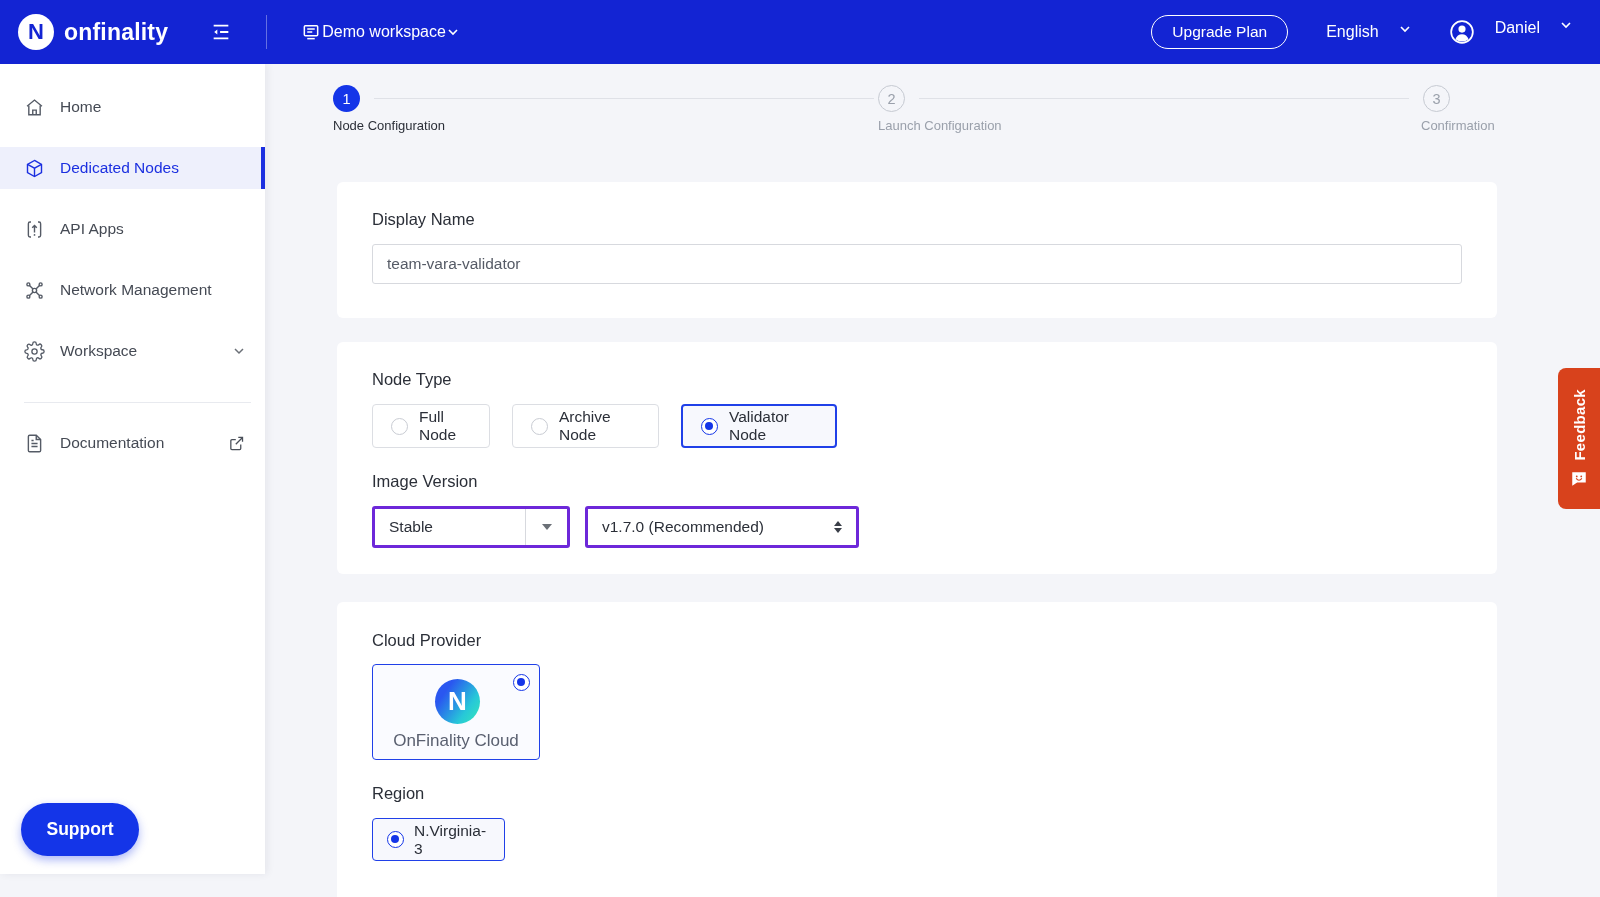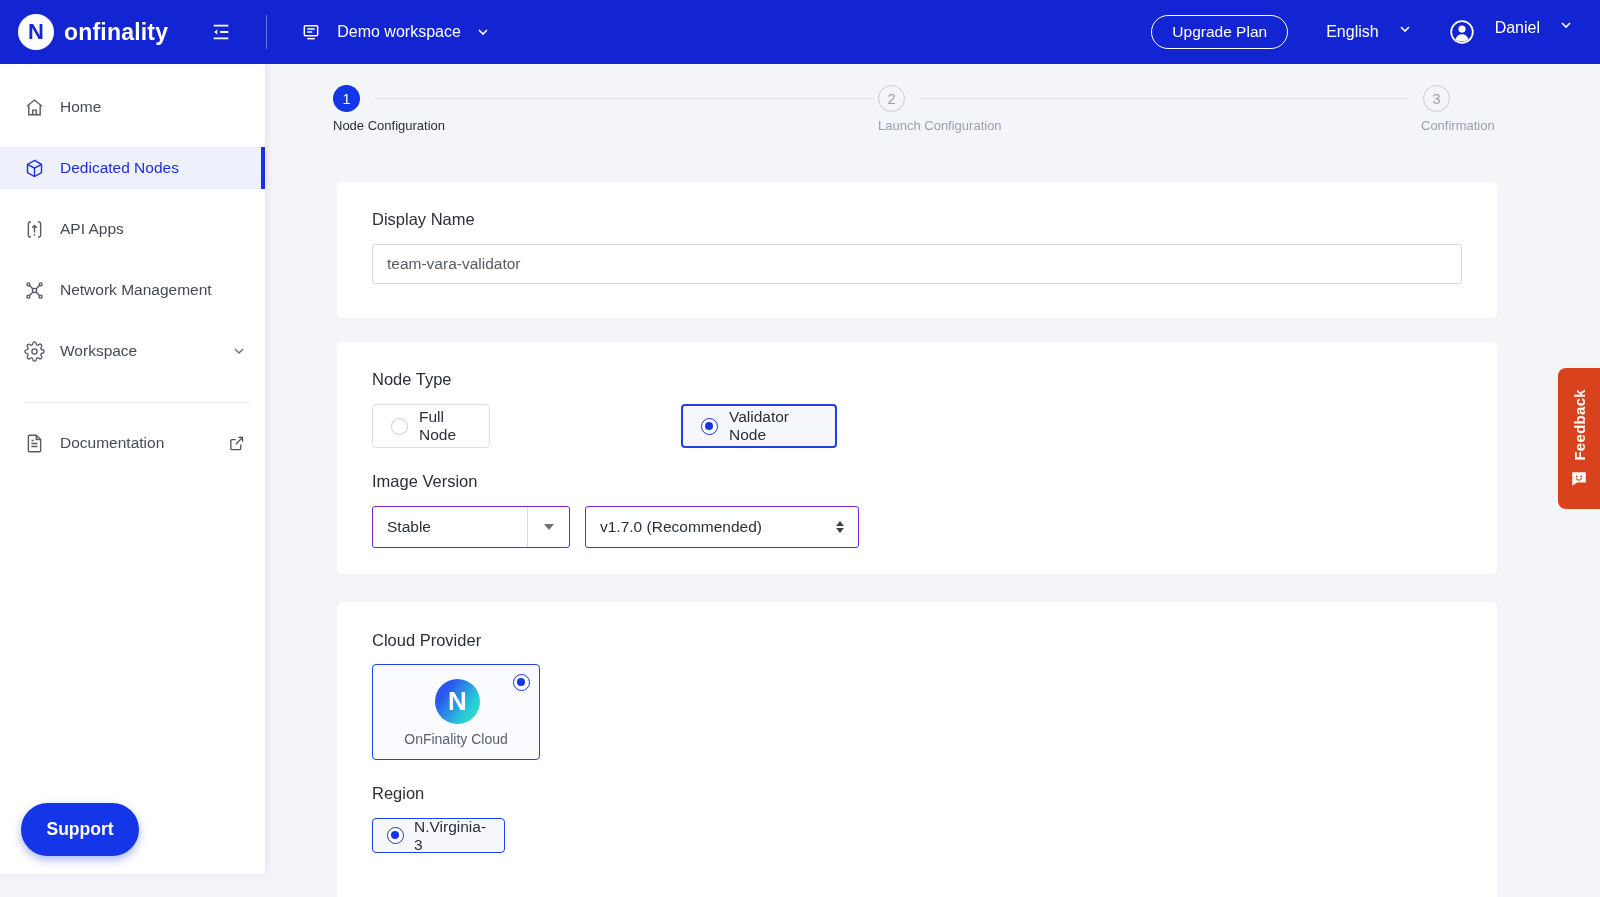--- a/index.html
+++ b/index.html
@@ -10,21 +10,21 @@
   
   .topbar { position:absolute; left:0; top:0; width:1600px; height:64px;
     background:#1324d3; display:flex; align-items:center; color:#fff; z-index:30; }
   .brand { display:flex; align-items:center; gap:10px; padding-left:18px; }
   .brand-logo { width:36px; height:36px; border-radius:50%; background:#fff;
     display:flex; align-items:center; justify-content:center;
     color:#1324d3; font-weight:bold; font-size:22px; }
   .brand-name { font-size:23px; font-weight:bold; letter-spacing:.2px; }
   .collapse-btn { margin-left:42px; cursor:pointer; display:flex; align-items:center; }
   .topbar-divider { width:1px; height:34px; background:rgba(255,255,255,.35); margin-left:34px; }
-  .workspace-select { display:flex; align-items:center; gap:16px; margin-left:34px;
+  .workspace-select { display:flex; align-items:center; gap:1px; margin-left:34px;
     font-size:16px; cursor:pointer; }
   .topbar-right { margin-left:auto; display:flex; align-items:center; gap:38px; padding-right:28px; }
   .upgrade-btn { border:1px solid #fff; border-radius:18px; background:transparent;
     color:#fff; font-size:15.5px; padding:7px 20px; cursor:pointer;
     font-family:"Liberation Sans", sans-serif; }
   .lang-select, .user-menu { display:flex; align-items:flex-start; gap:20px; font-size:16px; cursor:pointer; }
   .chev { width:12px; height:12px; }
 
   
   .sidebar { position:absolute; left:0; top:64px; width:265px; height:810px;
@@ -72,43 +72,43 @@
   .radio-card { position:absolute; height:44px; border:1px solid #dcdee3; border-radius:4px;
     background:#fff; display:flex; align-items:center; gap:11px; padding:0 18px;
     font-size:15.5px; color:#2b2f38; cursor:pointer; }
   .radio-card.selected { border:2px solid #2040e8; background:#f7f8fd; }
   .radio-dot { width:17px; height:17px; border-radius:50%; border:1.5px solid #c9ccd3;
     background:#fff; position:relative; flex:0 0 17px; }
   .radio-dot.checked { border-color:#1435e8; }
   .radio-dot.checked::after { content:""; position:absolute; left:3px; top:3px;
     width:8px; height:8px; border-radius:50%; background:#1435e8; }
 
-  .select-box { position:absolute; height:42px; border:1px solid #6d28d9; border-radius:3px;
+  .select-box { position:absolute; height:42px; border:3px solid #6d28d9; border-radius:3px;
     background:#fff; display:flex; align-items:center; font-size:15.5px; color:#2b2f38;
     cursor:pointer; }
   .select-caret-cell { width:42px; height:100%; border-left:1px solid #d7d9de;
     display:flex; align-items:center; justify-content:center; }
   .caret-down { width:0; height:0; border-left:5px solid transparent;
     border-right:5px solid transparent; border-top:6px solid #6b7077; }
   .sorter { display:flex; flex-direction:column; gap:2px; margin-left:auto; padding-right:14px; }
   .sorter i { width:0; height:0; border-left:4.5px solid transparent; border-right:4.5px solid transparent; }
   .sorter .up { border-bottom:5.5px solid #3a3f48; }
   .sorter .dn { border-top:5.5px solid #3a3f48; }
 
   .provider-card { position:absolute; left:35px; top:62px; width:168px; height:96px;
     border:1px solid #2040e8; border-radius:4px; background:#fafbff; cursor:pointer; }
   .provider-radio { position:absolute; right:9px; top:9px; }
   .provider-logo { position:absolute; left:62px; top:14px; width:45px; height:45px; border-radius:50%;
     background:linear-gradient(125deg,#2a57f0 25%,#27c8d8 70%,#36e8b8 100%);
     display:flex; align-items:center; justify-content:center; color:#fff;
     font-size:26px; font-weight:bold; }
   .provider-label { position:absolute; left:0; top:66px; width:100%; text-align:center;
-    font-size:14px; color:#5a6070; }
-
-  .region-chip { position:absolute; left:35px; top:216px; width:133px; height:35px;
+    font-size:17px; color:#5a6070; }
+
+  .region-chip { position:absolute; left:35px; top:216px; width:133px; height:43px;
     border:1px solid #2040e8; border-radius:4px; background:#f7f8fd; display:flex;
     align-items:center; gap:10px; padding:0 14px; font-size:15.5px; color:#2b2f38; cursor:pointer; }
 
   
   .feedback-tab { position:absolute; right:0; top:368px; width:42px; height:141px;
     background:#d8421c; border-radius:8px 0 0 8px; display:flex; flex-direction:column;
     align-items:center; justify-content:center; gap:9px; cursor:pointer; z-index:40; }
   .feedback-text { color:#fff; font-size:15px; font-weight:bold;
     writing-mode:vertical-rl; transform:rotate(180deg); letter-spacing:.3px; }
   .feedback-icon { width:18px; height:18px; }
@@ -251,20 +251,24 @@
       <input class="text-input" style="top: 62px;" type="text" value="team-vara-validator">
     </section>
 
     <section class="card" style="top:278px; height:232px;">
       <div class="card-title" style="top:28px;">Node Type</div>
 
       <div class="radio-card" style="left:35px; top:62px; width:118px;">
         <span class="radio-dot"></span>
         <span>Full Node</span>
       </div>
+      <div class="radio-card" style="left:175px; top:62px; width:147px;">
+        <span class="radio-dot"></span>
+        <span>Archive Node</span>
+      </div>
       <div class="radio-card selected" style="left:344px; top:62px; width:156px;">
         <span class="radio-dot checked"></span>
         <span>Validator Node</span>
       </div>
 
       <div class="card-title" style="top:130px;">Image Version</div>
 
       <div class="select-box" style="left:35px; top:164px; width:198px;">
         <span style="padding-left:14px;">Stable</span>
         <span class="spacer" style="flex:1;"></span>

